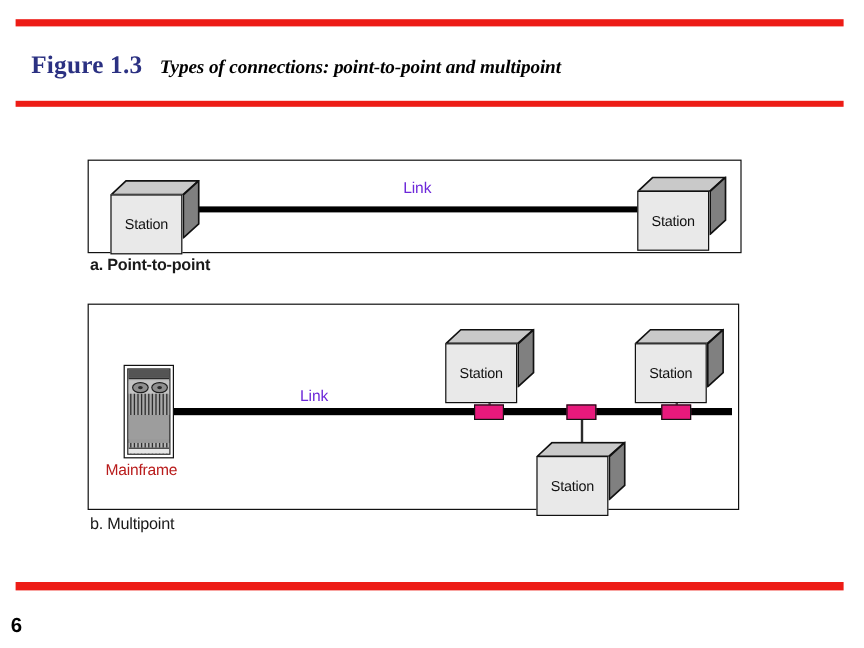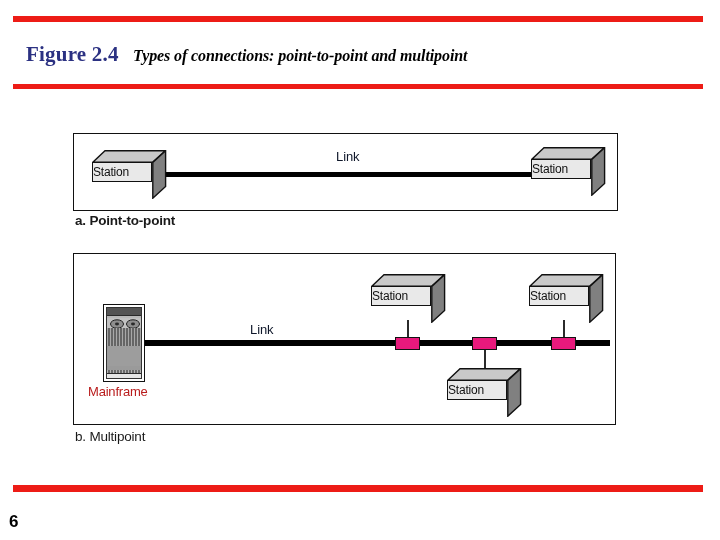--- a/index.html
+++ b/index.html
@@ -86,27 +86,27 @@
   .station .top-face svg { display: block; }
   .station .side-face {
     position: absolute;
     right: 0; top: 0;
     width: 14px; height: 48px;
   }
   .station .side-face svg { display: block; }
   .station .front-face {
     position: absolute;
     left: 0; top: 12px;
-    width: 60px; height: 20px;
+    width: 60px; height: 50px;
     background: #e9e9e9;
     border: 1.4px solid #111111;
     box-sizing: border-box;
     display: flex;
     align-items: center;
-    justify-content: flex-start;
+    justify-content: center;
   }
   .station .front-face span {
     font-family: "Liberation Sans", sans-serif;
     font-size: 12px;
     color: #111111;
     letter-spacing: -0.2px;
   }
 
   
   .link-line {
@@ -116,21 +116,21 @@
   .drop-line {
     position: absolute;
     background: #2b2b2b;
     width: 1.6px;
   }
 
   .link-label {
     position: absolute;
     font-family: "Liberation Sans", sans-serif;
     font-size: 13px;
-    color: #0f172a;
+    color: #6d28d9;
     letter-spacing: -0.1px;
   }
 
   
   .tap {
     position: absolute;
     width: 25px;
     height: 13px;
     background: #e8197c;
     border: 1.6px solid #111111;
@@ -217,21 +217,21 @@
     font-size: 17px;
     color: #000000;
   }
 </style>
 </head>
 <body>
 
 <div class="rule" id="rule-top"></div>
 
 <div id="title-block">
-  <span id="figure-number">Figure 2.4</span>
+  <span id="figure-number">Figure 1.3</span>
   <span id="figure-caption">Types of connections: point-to-point and multipoint</span>
 </div>
 
 <div class="rule" id="rule-mid"></div>
 
 <div class="panel" id="panel-point-to-point"></div>
 
 <div class="link-line" style="left:158px; top:172px; width:380px; height:5px;"></div>
 
 <div class="link-label" style="left:336px; top:149px;">Link</div>

